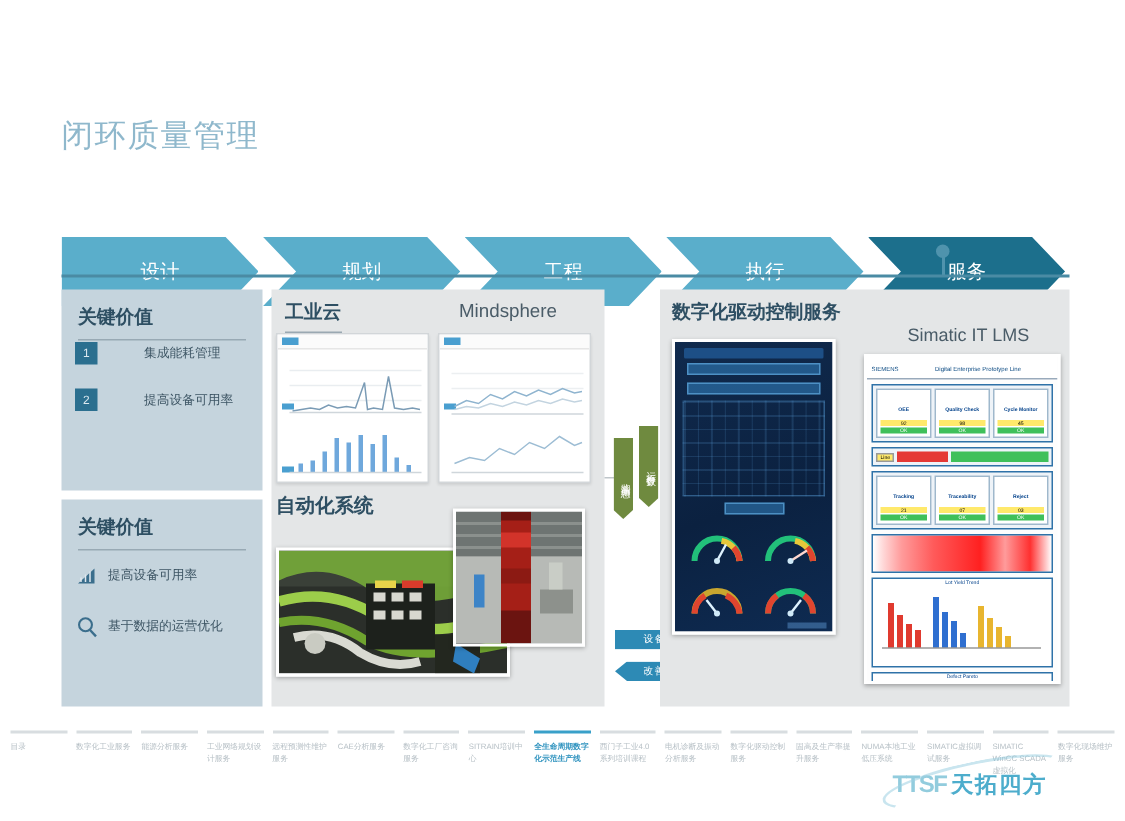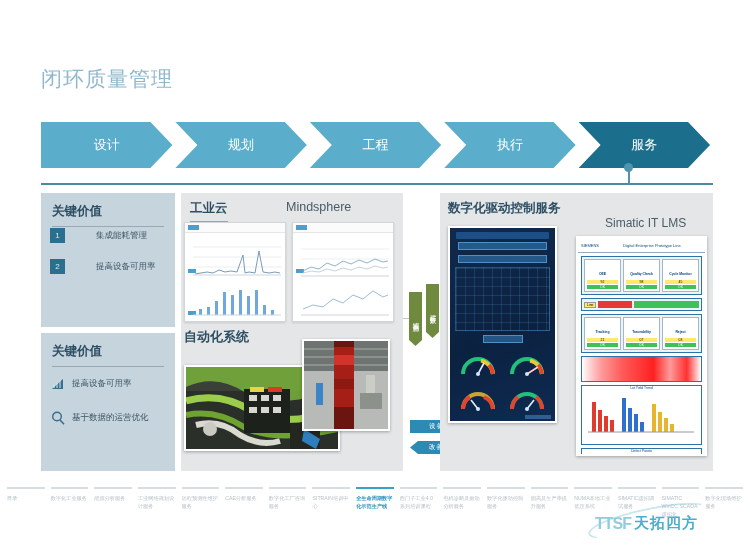--- a/index.html
+++ b/index.html
@@ -7,41 +7,42 @@
     width:750px;height:547px;
     background:#ffffff;
     font-family:"Liberation Sans","DejaVu Sans",sans-serif;
     overflow:hidden;
     position:relative;
   }
   .slide{position:absolute;inset:0;background:#fff;}
 
   
   .title{
-    position:absolute;left:41px;top:65px;
+    position:absolute;left:41px;top:76px;
     font-size:21px;color:#8fb8cc;letter-spacing:1px;
     font-weight:400;
   }
 
   
   .chevrons{
     position:absolute;left:41px;top:122px;
     width:672px;height:46px;
     display:flex;
   }
   .chev{
     position:relative;
     flex:1 1 0;
     height:46px;
     background:#5aaecb;
     color:#ffffff;
     font-size:13px;
     display:flex;align-items:center;justify-content:center;
     margin-right:3px;
     clip-path:polygon(0% 0%, calc(100% - 22px) 0%, 100% 50%, calc(100% - 22px) 100%, 0% 100%, 22px 50%);
+    margin-top:36px;
   }
   .chev:first-child{
     clip-path:polygon(0% 0%, calc(100% - 22px) 0%, 100% 50%, calc(100% - 22px) 100%, 0% 100%);
   }
   .chev.active{background:#1c6f8c;}
 
   .chev-stem{
     position:absolute;left:628px;top:166px;
     width:2px;height:18px;background:#4f93ad;
   }
@@ -71,21 +72,21 @@
   .p-head .ul{
     display:block;margin:6px 11px 0 0;height:1px;background:#98a9b4;
   }
 
   .mid-head{
     position:absolute;left:190px;top:200px;
     font-size:12.5px;color:#2e4f63;font-weight:700;
   }
   .mid-head .ul{display:block;height:1px;background:#9aa8b2;margin-top:4px;}
   .mid-head2{
-    position:absolute;left:286px;top:200px;
+    position:absolute;left:306px;top:200px;
     font-size:12.5px;color:#4a5c68;font-weight:400;
   }
   .mid-head3{
     position:absolute;left:184px;top:328px;
     font-size:13px;color:#2e4f63;font-weight:700;
   }
   .right-head{
     position:absolute;left:448px;top:200px;
     font-size:12.5px;color:#2e4f63;font-weight:700;
   }

